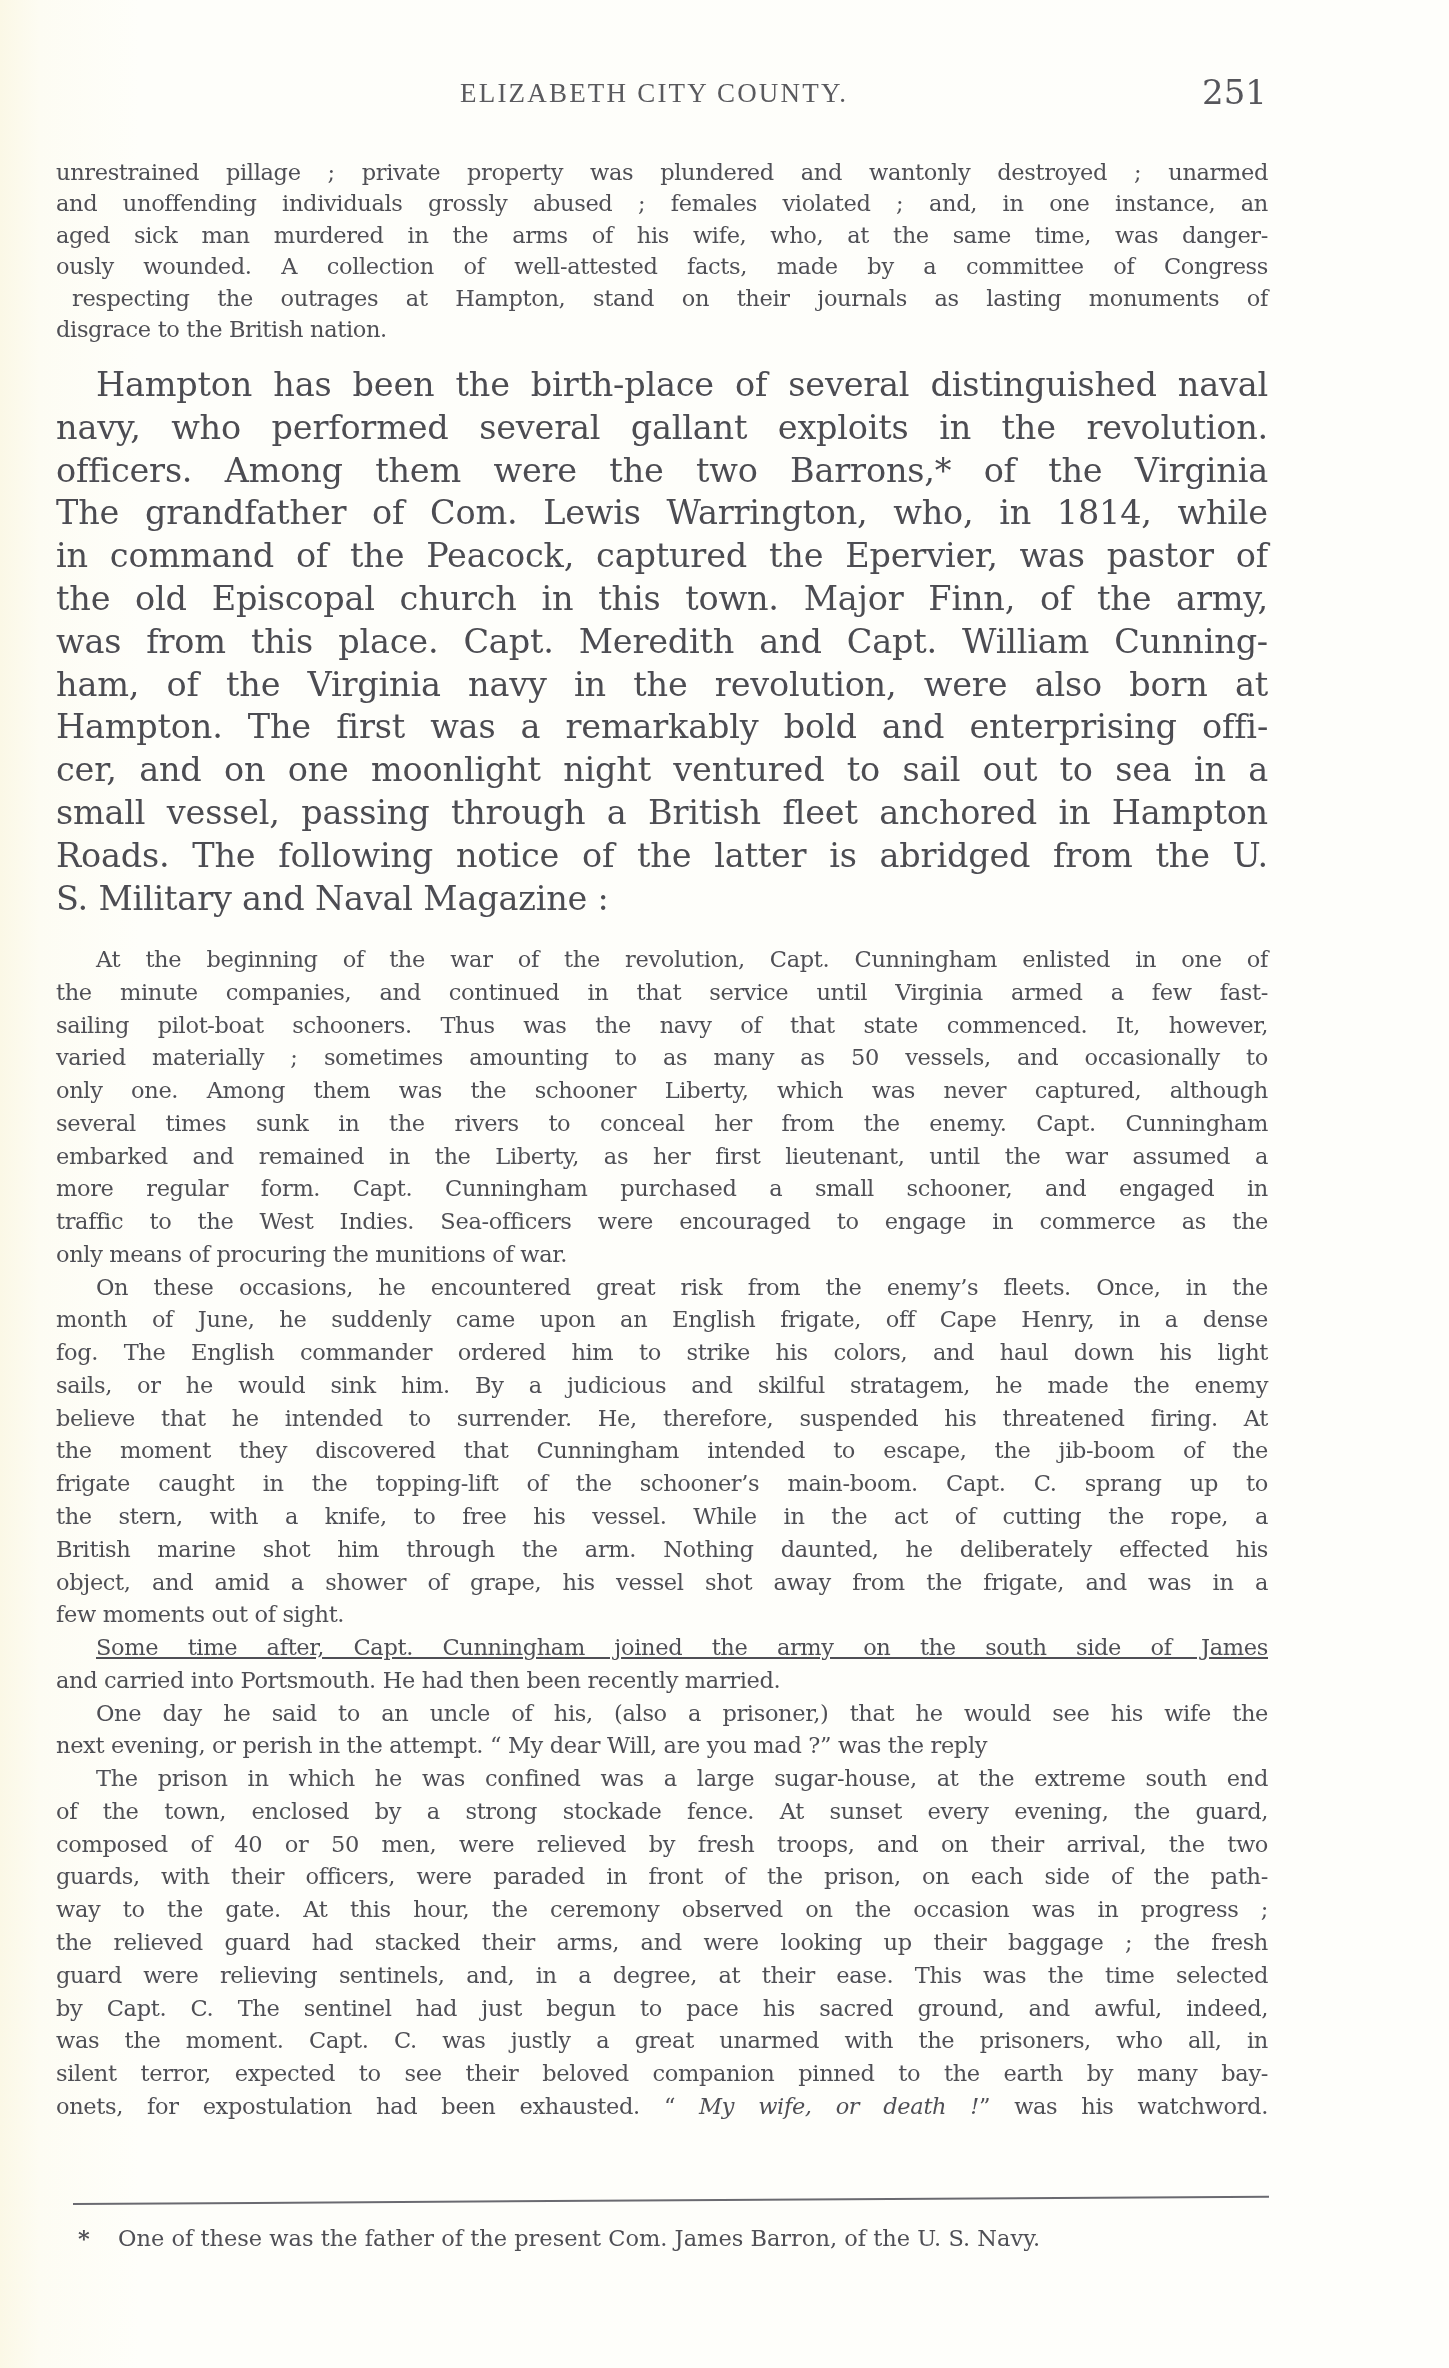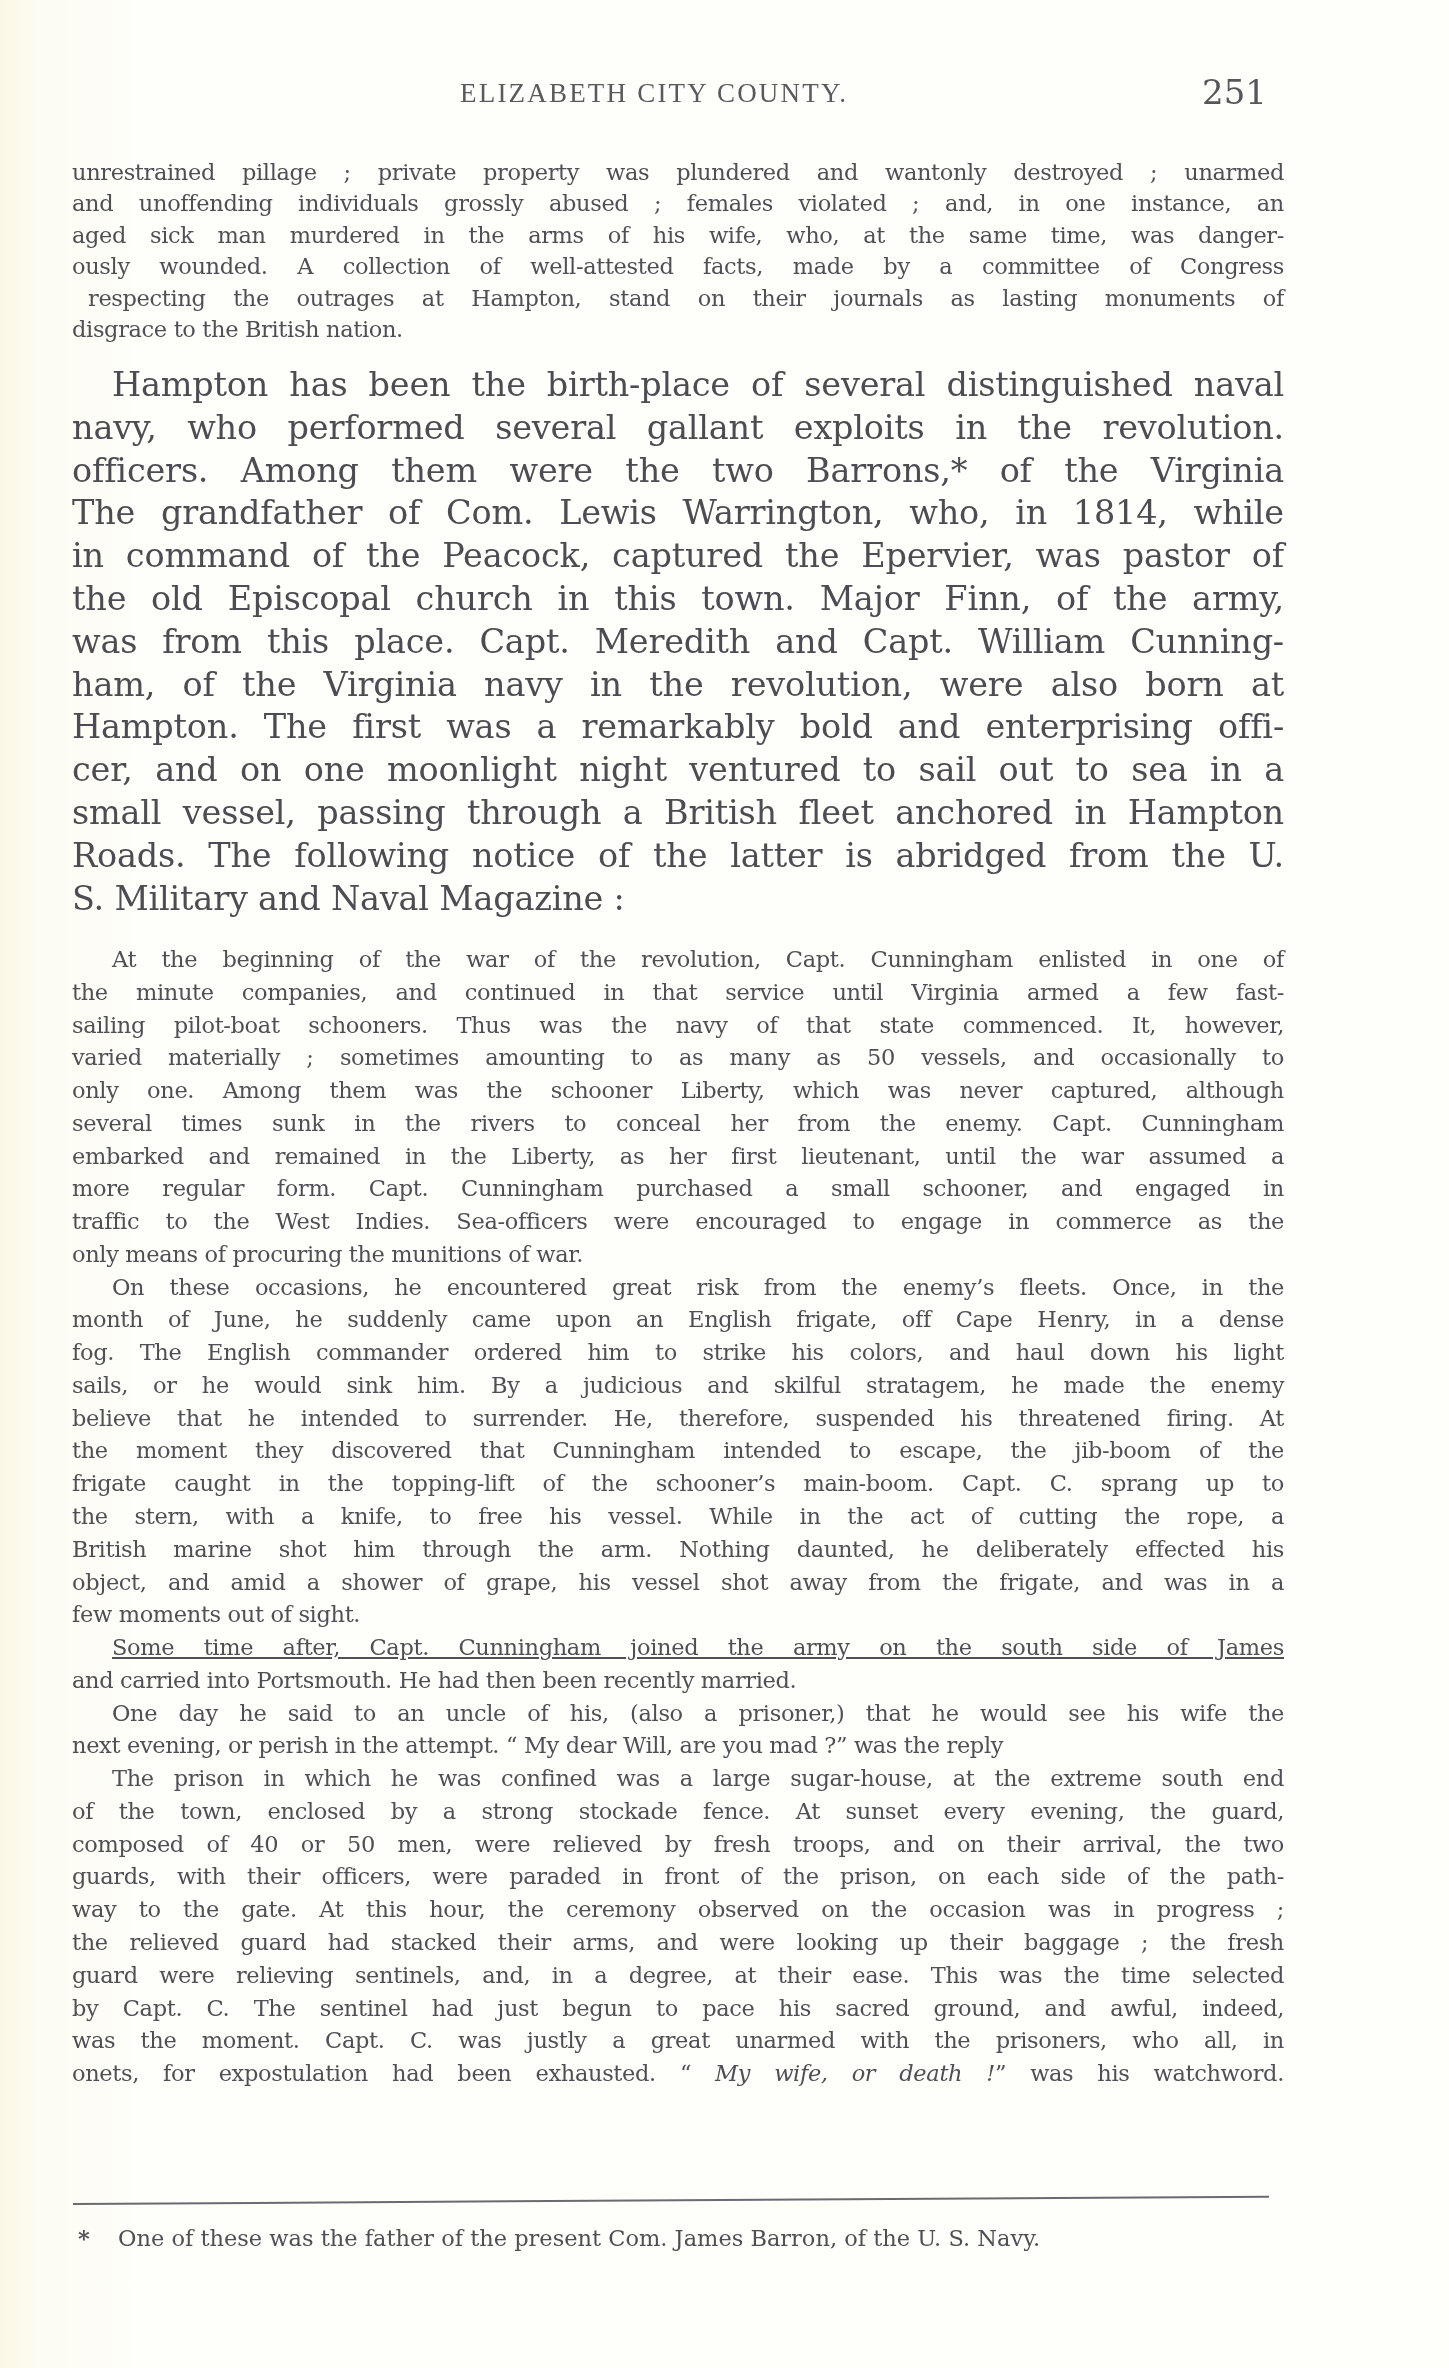--- a/index.html
+++ b/index.html
@@ -22,21 +22,21 @@
     font-family: "Liberation Serif", serif;
     font-size: 27px; letter-spacing: 2.2px; color: #5a5a5e;
     white-space: nowrap;
   }
   .head-number {
     position: absolute; left: 1202px; top: 0px;
     font-family: "DejaVu Serif", serif;
     font-size: 34px; color: #56565b; white-space: nowrap;
   }
 
-  .block { position: absolute; left: 72px; width: 1212px; }
+  .block { position: absolute; left: 56px; width: 1212px; }
   .line {
     display: block;
     white-space: nowrap;
     text-align: justify;
     text-align-last: justify;
     overflow: visible;
   }
   .line.last { text-align-last: left; }
   .line.indent { padding-left: 40px; }
 
@@ -121,20 +121,21 @@
       <span class="line last" style="display: block;"><span>next evening, or perish in the attempt.  “ My dear Will, are you mad ?” was the reply</span></span>
       <span class="line indent" style="display: block;"><span style="white-space: nowrap; word-spacing: 0px;"><span>The prison in which he was confined was a large sugar-house, at the extreme south end</span></span></span>
       <span class="line" style="display: block;"><span style="white-space: nowrap; word-spacing: 0px;"><span>of the town, enclosed by a strong stockade fence.  At sunset every evening, the guard,</span></span></span>
       <span class="line" style="display: block;"><span style="white-space: nowrap; word-spacing: 0px;"><span>composed of 40 or 50 men, were relieved by fresh troops, and on their arrival, the two</span></span></span>
       <span class="line" style="display: block;"><span style="white-space: nowrap; word-spacing: 0px;"><span>guards, with their officers, were paraded in front of the prison, on each side of the path-</span></span></span>
       <span class="line" style="display: block;"><span style="white-space: nowrap; word-spacing: 0px;"><span>way to the gate.  At this hour, the ceremony observed on the occasion was in progress ;</span></span></span>
       <span class="line" style="display: block;"><span style="white-space: nowrap; word-spacing: 0px;"><span>the relieved guard had stacked their arms, and were looking up their baggage ;  the fresh</span></span></span>
       <span class="line" style="display: block;"><span style="white-space: nowrap; word-spacing: 0px;"><span>guard were relieving sentinels, and, in a degree, at their ease.  This was the time selected</span></span></span>
       <span class="line" style="display: block;"><span style="white-space: nowrap; word-spacing: 0px;"><span>by Capt. C.  The sentinel had just begun to pace his sacred ground, and awful, indeed,</span></span></span>
       <span class="line" style="display: block;"><span style="white-space: nowrap; word-spacing: 0px;"><span>was the moment.  Capt. C. was justly a great unarmed with the prisoners, who all, in</span></span></span>
+      <span class="line" style="display: block;"><span style="white-space: nowrap; word-spacing: 0px;"><span>silent terror, expected to see their beloved companion pinned to the earth by many bay-</span></span></span>
       <span class="line" style="display: block;"><span style="white-space: nowrap; word-spacing: -0.00104167px;"><span>onets, for expostulation had been exhausted.  “ </span><span class="seg-italic">My wife, or death !</span><span>” was his watchword.</span></span></span>
     </div>
 
   <div class="footnote-rule"></div>
   <div class="footnote">
     <span class="footnote-marker">*</span><span>One of these was the father of the present Com. James Barron, of the U. S. Navy.</span>
   </div>
 </div>
 
 </body></html>

